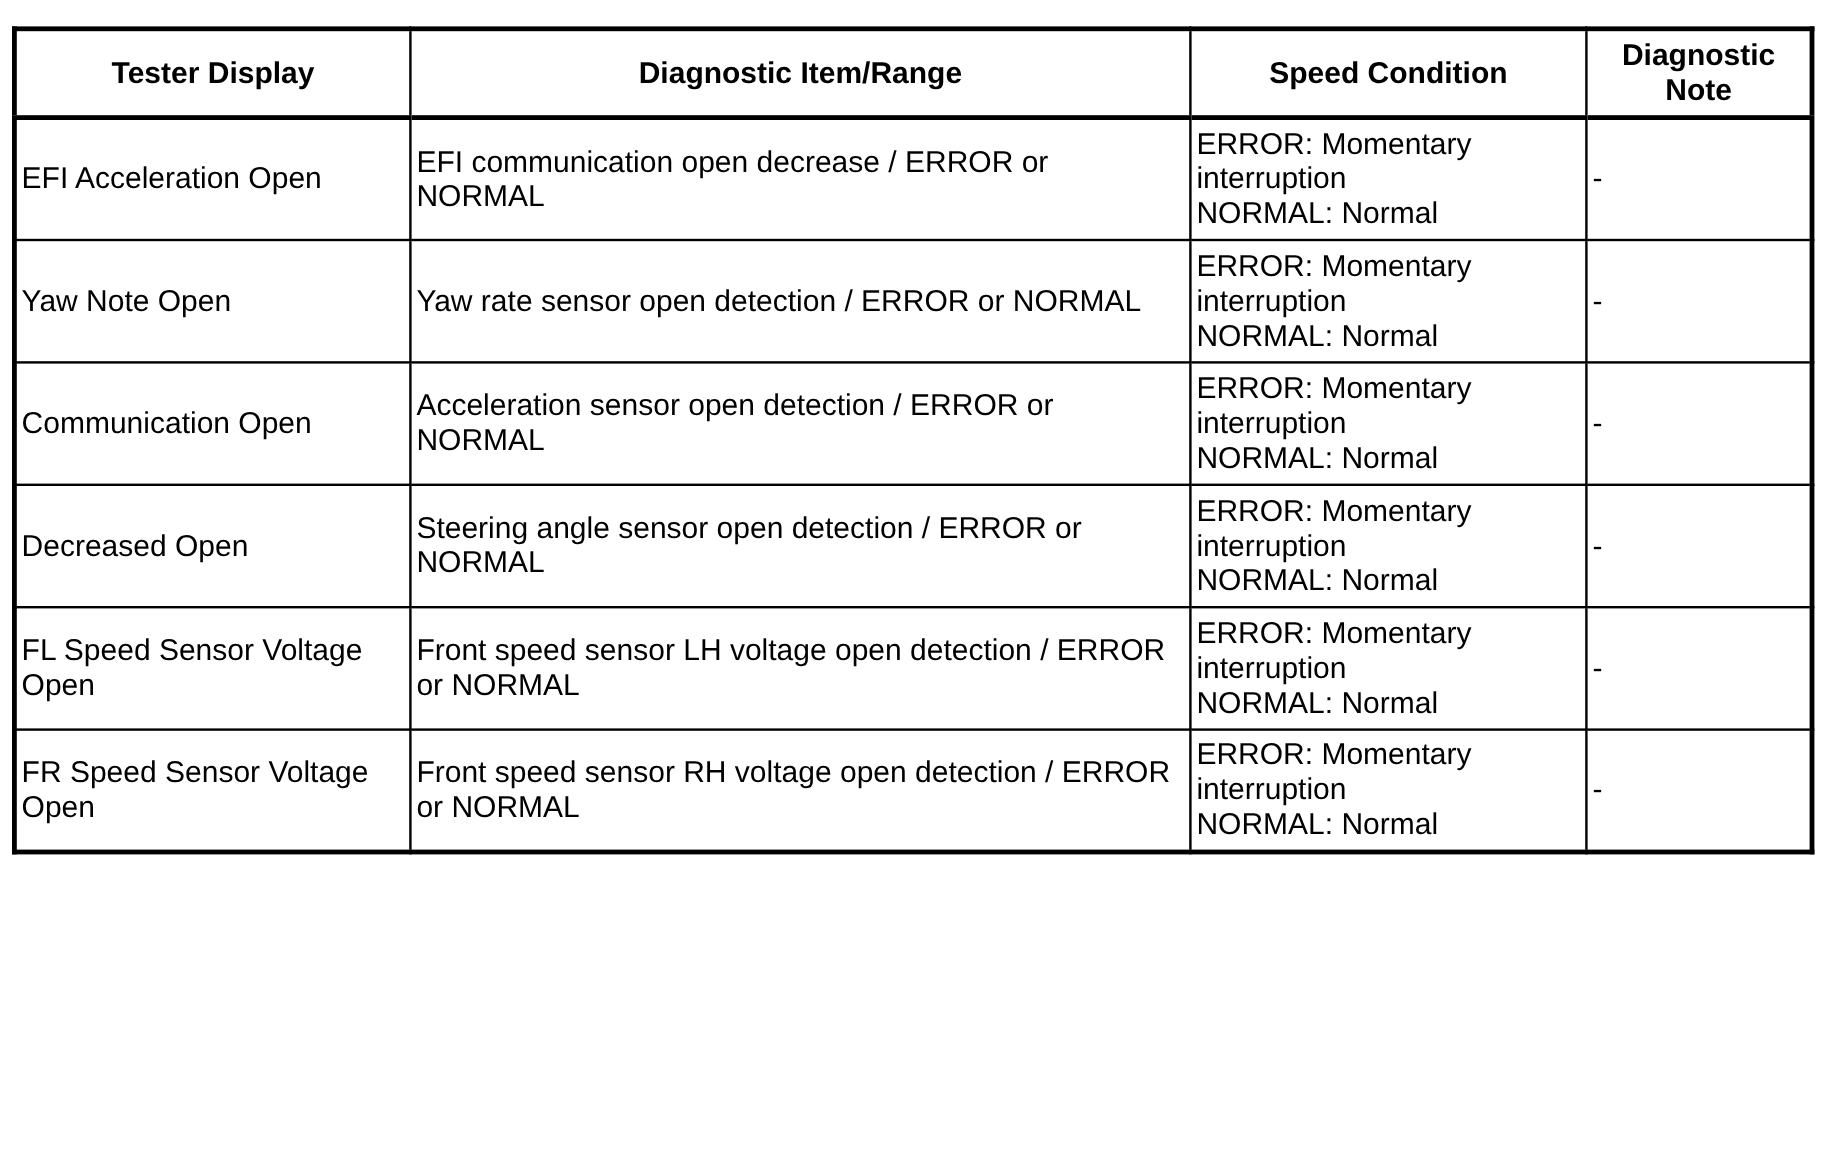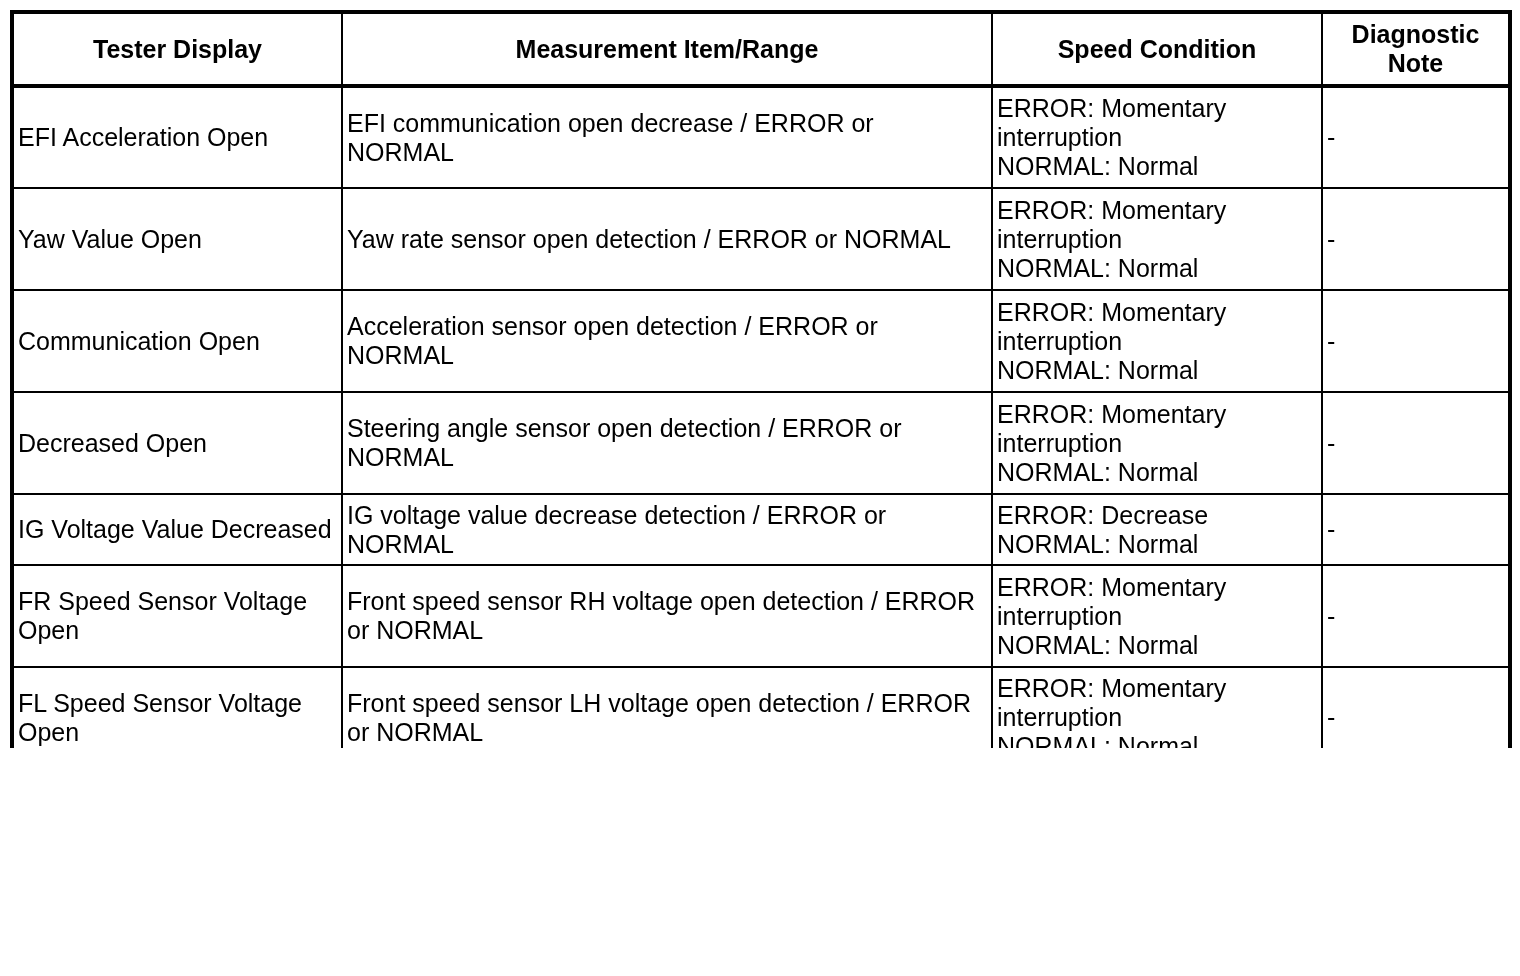--- a/index.html
+++ b/index.html
@@ -7,20 +7,21 @@
     padding: 0;
     background: #ffffff;
   }
   .page {
     position: relative;
     width: 1520px;
     height: 748px;
     background: #ffffff;
     font-family: "Liberation Sans", sans-serif;
     color: #000000;
+    margin-top: 12px;
   }
   table.diag {
     position: absolute;
     left: 10px;
     top: 10px;
     width: 1498px;
     border-collapse: collapse;
     table-layout: fixed;
     border: 4px solid #000000;
   }
@@ -54,36 +55,36 @@
   <table class="diag">
     <colgroup>
       <col style="width:330px">
       <col style="width:650px">
       <col style="width:330px">
       <col style="width:188px">
     </colgroup>
     <thead>
       <tr>
         <th>Tester Display</th>
-        <th>Measurement Item/Range</th>
+        <th>Diagnostic Item/Range</th>
         <th>Speed Condition</th>
         <th>Diagnostic Note</th>
       </tr>
     </thead>
     <tbody id="tbody">
   <tr class="row-tall">
     <td class="col-tester">EFI Acceleration Open</td>
     <td class="col-meas">EFI communication open decrease / ERROR or NORMAL</td>
     <td class="col-normal">ERROR: Momentary interruption
 NORMAL: Normal</td>
     <td class="col-note">-</td>
   </tr>
 
   <tr class="row-tall">
-    <td class="col-tester">Yaw Value Open</td>
+    <td class="col-tester">Yaw Note Open</td>
     <td class="col-meas">Yaw rate sensor open detection / ERROR or NORMAL</td>
     <td class="col-normal">ERROR: Momentary interruption
 NORMAL: Normal</td>
     <td class="col-note">-</td>
   </tr>
 
   <tr class="row-tall">
     <td class="col-tester">Communication Open</td>
     <td class="col-meas">Acceleration sensor open detection / ERROR or NORMAL</td>
     <td class="col-normal">ERROR: Momentary interruption
@@ -92,40 +93,33 @@
   </tr>
 
   <tr class="row-tall">
     <td class="col-tester">Decreased Open</td>
     <td class="col-meas">Steering angle sensor open detection / ERROR or NORMAL</td>
     <td class="col-normal">ERROR: Momentary interruption
 NORMAL: Normal</td>
     <td class="col-note">-</td>
   </tr>
 
-  <tr class="row-short">
-    <td class="col-tester">IG Voltage Value Decreased</td>
-    <td class="col-meas">IG voltage value decrease detection / ERROR or NORMAL</td>
-    <td class="col-normal">ERROR: Decrease
+
+  <tr class="row-tall">
+    <td class="col-tester">FL Speed Sensor Voltage Open</td>
+    <td class="col-meas">Front speed sensor LH voltage open detection / ERROR or NORMAL</td>
+    <td class="col-normal">ERROR: Momentary interruption
 NORMAL: Normal</td>
     <td class="col-note">-</td>
   </tr>
 
   <tr class="row-tall">
     <td class="col-tester">FR Speed Sensor Voltage Open</td>
     <td class="col-meas">Front speed sensor RH voltage open detection / ERROR or NORMAL</td>
     <td class="col-normal">ERROR: Momentary interruption
 NORMAL: Normal</td>
     <td class="col-note">-</td>
   </tr>
 
-  <tr class="row-tall">
-    <td class="col-tester">FL Speed Sensor Voltage Open</td>
-    <td class="col-meas">Front speed sensor LH voltage open detection / ERROR or NORMAL</td>
-    <td class="col-normal">ERROR: Momentary interruption
-NORMAL: Normal</td>
-    <td class="col-note">-</td>
-  </tr>
-
 
 </tbody>
   </table>
 </div>
 
 </body></html>

